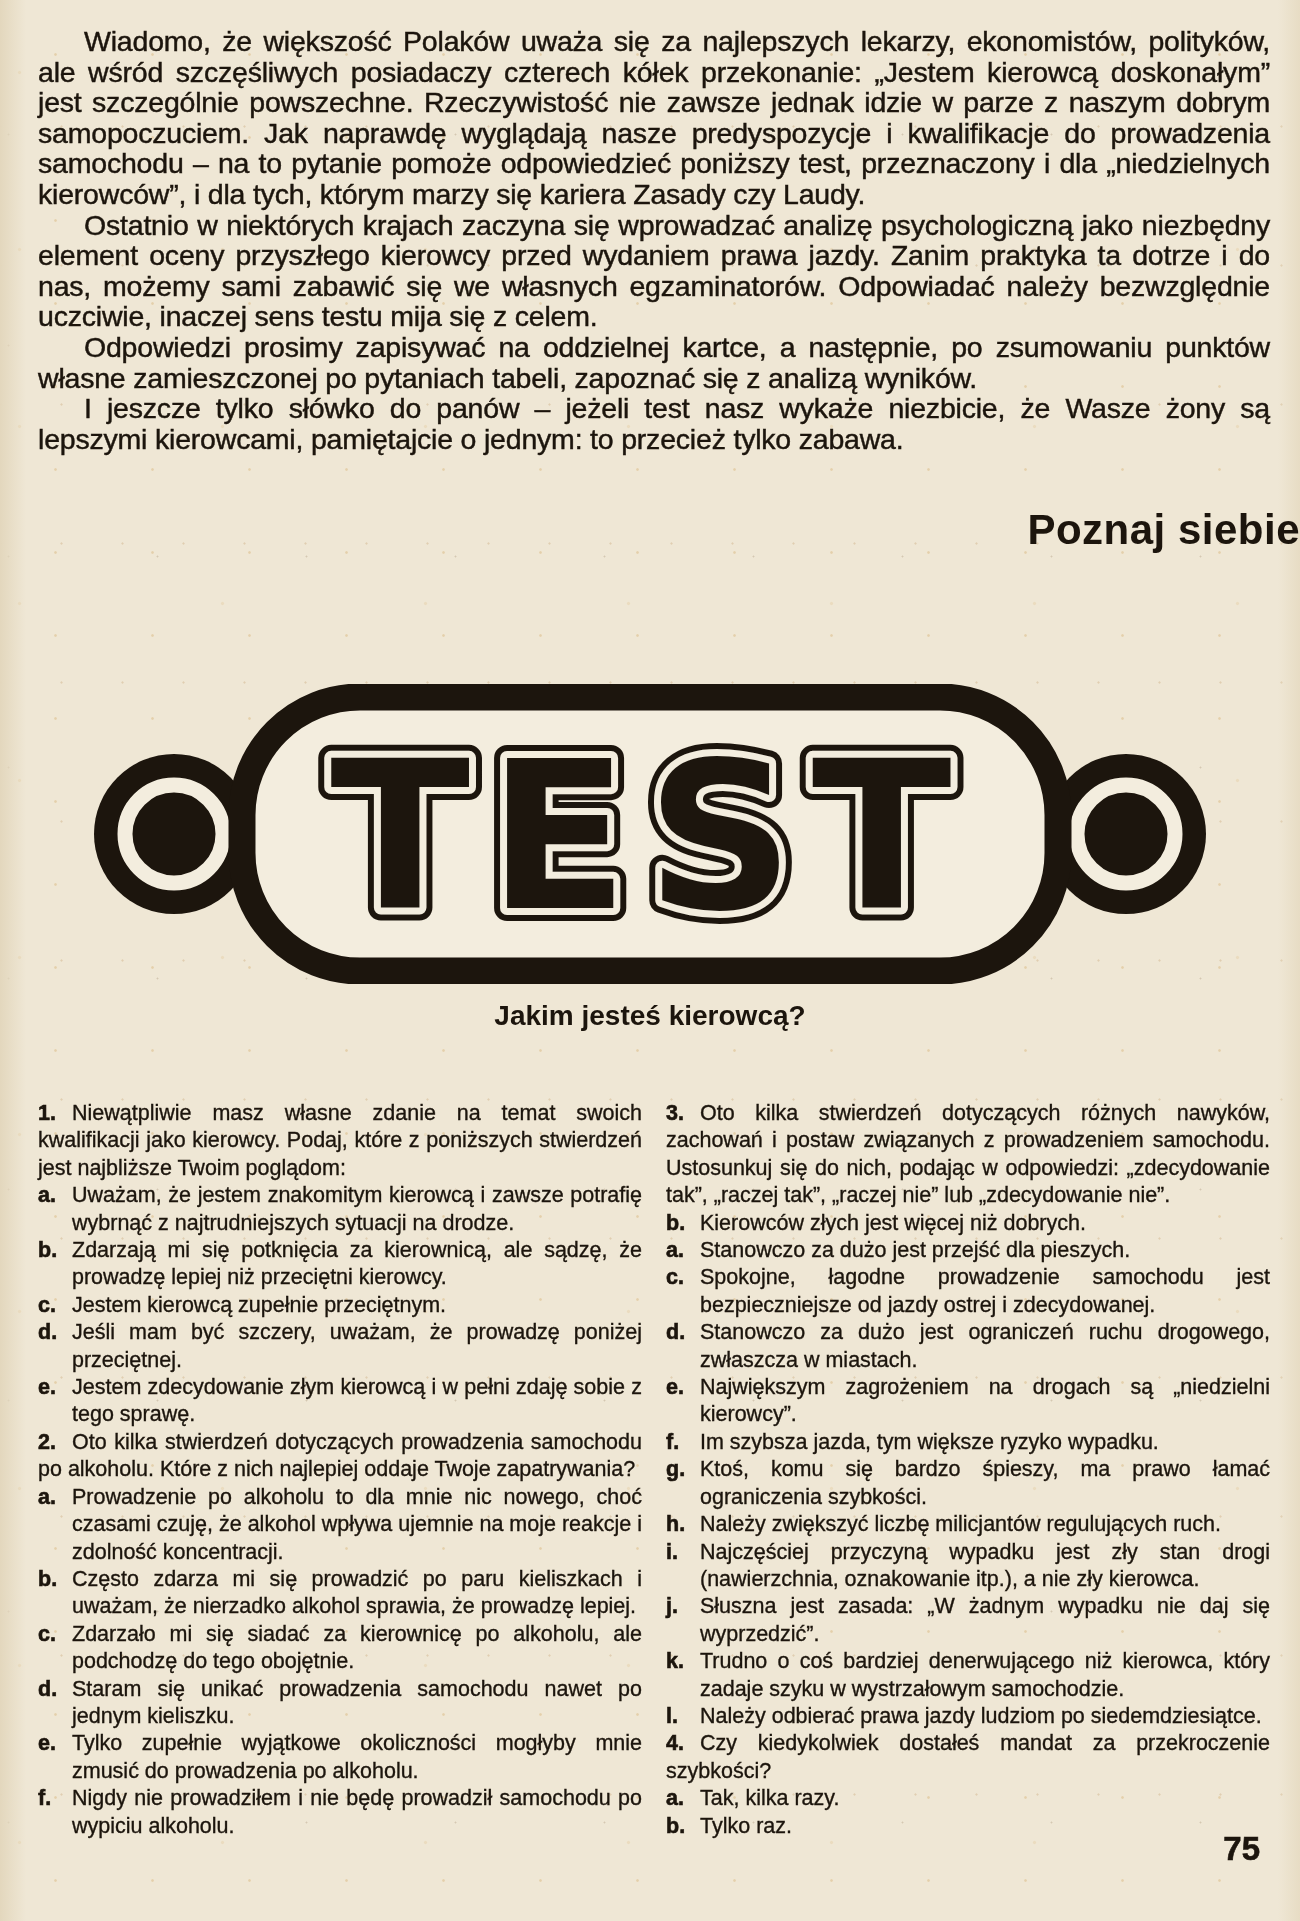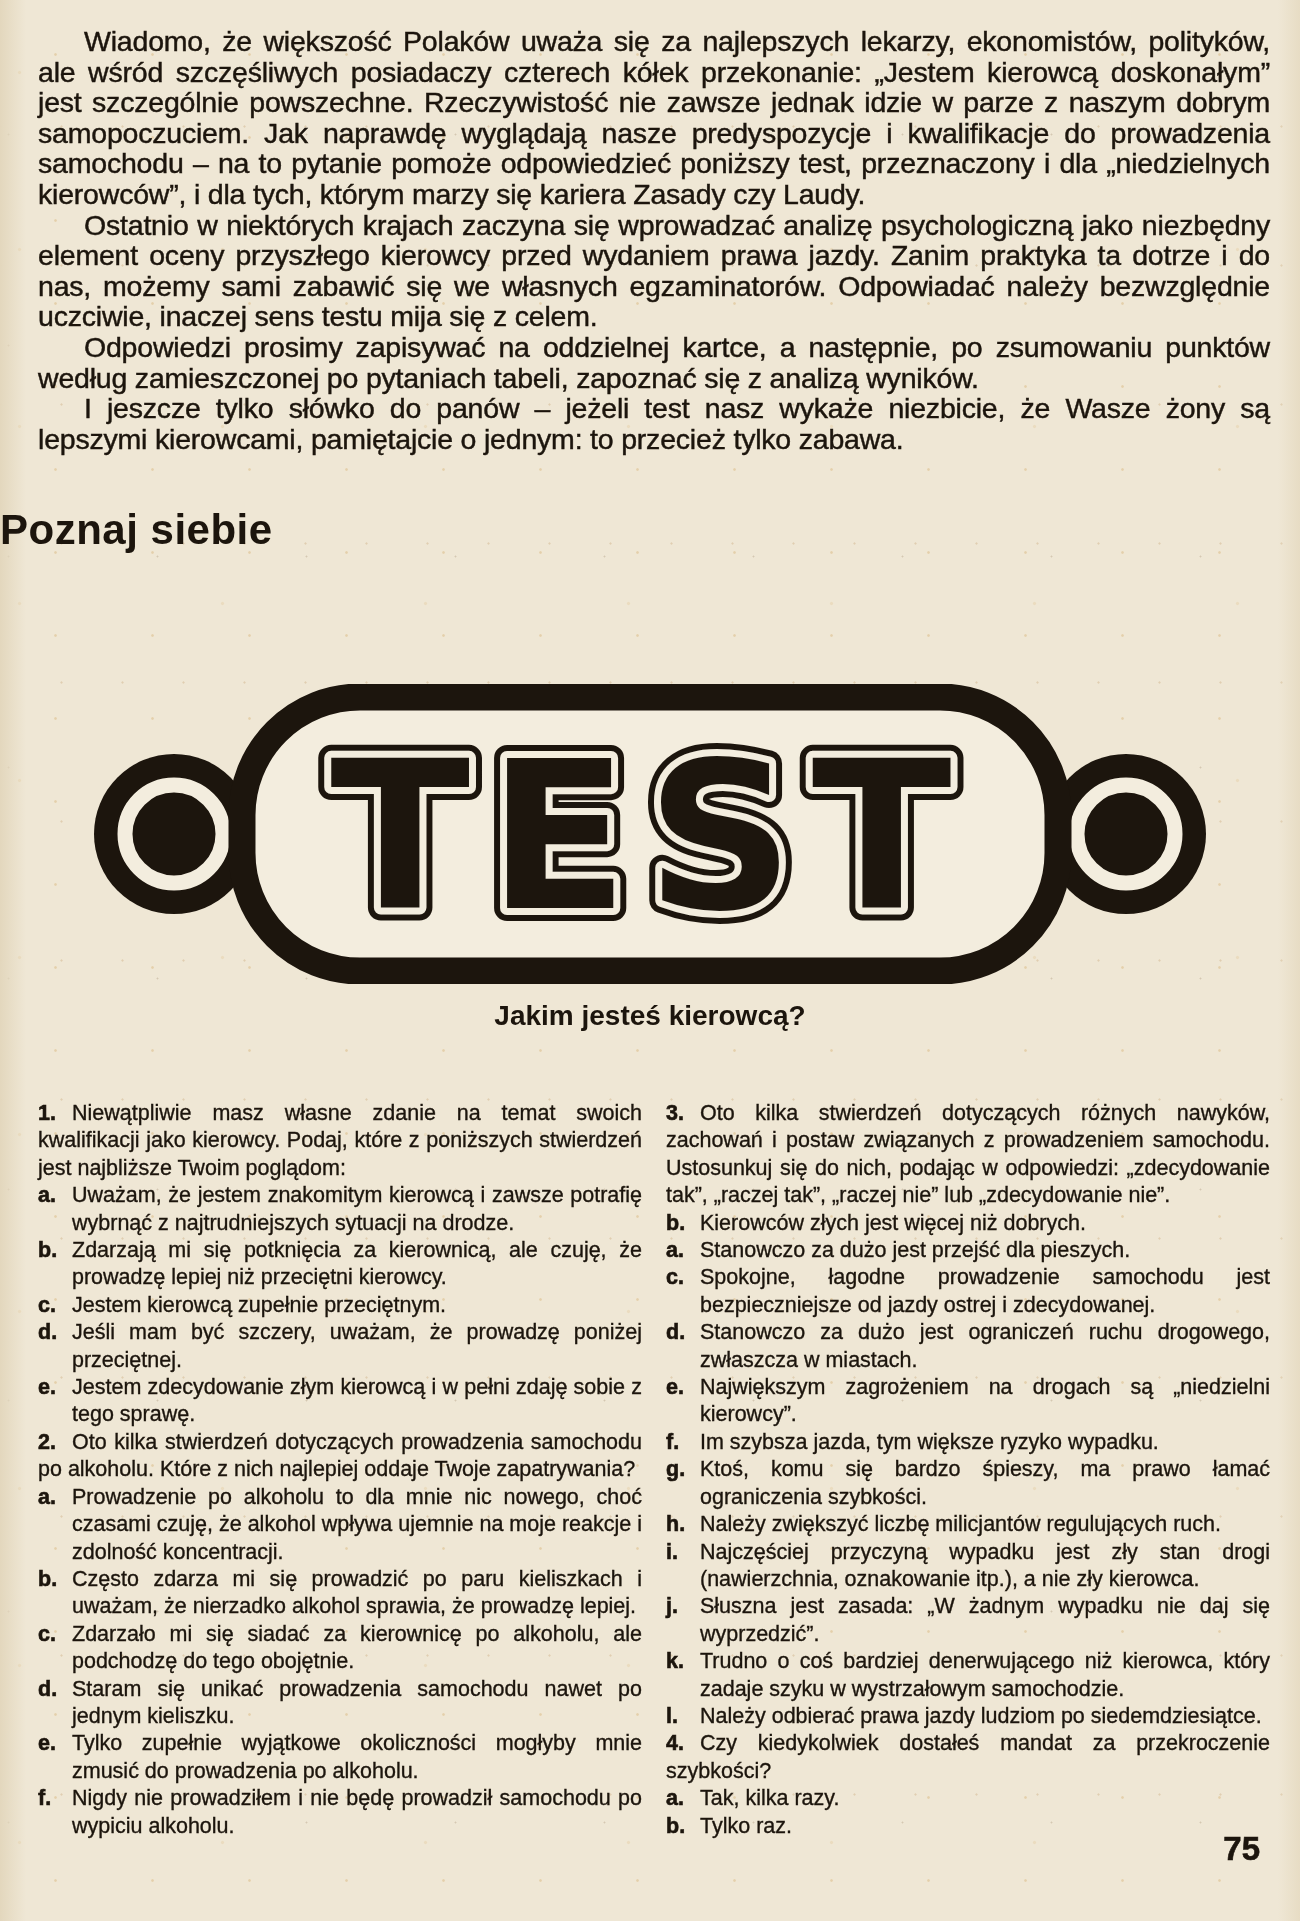--- a/index.html
+++ b/index.html
@@ -24,21 +24,21 @@
   .intro{
     position:absolute;left:38px;right:30px;top:26px;
     font-size:28.5px;line-height:30.6px;
     text-align:justify;
     -webkit-text-stroke:.45px #1c150d;
     letter-spacing:-.2px;
   }
   .intro p{margin:0;text-indent:46px;}
   .kicker{
     position:absolute;top:506px;left:0;width:100%;
-    text-align:left;font-size:42px;font-weight:bold;
+    text-align:right;font-size:42px;font-weight:bold;
     letter-spacing:.5px;
   }
   .logo-wrap{
     position:absolute;top:684px;left:50%;transform:translateX(-50%);
     width:1120px;height:388px;
   }
   .subtitle{
     position:absolute;top:1000px;left:0;width:100%;
     text-align:center;font-size:28px;font-weight:bold;
   }
@@ -63,21 +63,21 @@
   .logo-text{font-family:"DejaVu Sans", sans-serif;font-weight:bold;letter-spacing:18px;}
 </style>
 </head>
 <body>
 
 <div class="page">
 
   <div class="intro">
     <p>Wiadomo, że większość Polaków uważa się za najlepszych lekarzy, ekonomistów, polityków, ale wśród szczęśliwych posiadaczy czterech kółek przekonanie: „Jestem kierowcą doskonałym” jest szczególnie powszechne. Rzeczywistość nie zawsze jednak idzie w parze z naszym dobrym samopoczuciem. Jak naprawdę wyglądają nasze predyspozycje i kwalifikacje do prowadzenia samochodu – na to pytanie pomoże odpowiedzieć poniższy test, przeznaczony i dla „niedzielnych kierowców”, i dla tych, którym marzy się kariera Zasady czy Laudy.</p>
     <p>Ostatnio w niektórych krajach zaczyna się wprowadzać analizę psychologiczną jako niezbędny element oceny przyszłego kierowcy przed wydaniem prawa jazdy. Zanim praktyka ta dotrze i do nas, możemy sami zabawić się we własnych egzaminatorów. Odpowiadać należy bezwzględnie uczciwie, inaczej sens testu mija się z celem.</p>
-    <p>Odpowiedzi prosimy zapisywać na oddzielnej kartce, a następnie, po zsumowaniu punktów według zamieszczonej po pytaniach tabeli, zapoznać się z analizą wyników.</p>
+    <p>Odpowiedzi prosimy zapisywać na oddzielnej kartce, a następnie, po zsumowaniu punktów własne zamieszczonej po pytaniach tabeli, zapoznać się z analizą wyników.</p>
     <p>I jeszcze tylko słówko do panów – jeżeli test nasz wykaże niezbicie, że Wasze żony są lepszymi kierowcami, pamiętajcie o jednym: to przecież tylko zabawa.</p>
   </div>
 
   <div class="kicker">Poznaj siebie</div>
 
   <div class="logo-wrap">
     <svg width="1120" height="300" viewBox="0 0 1120 300">
       <g>
         <circle cx="84" cy="150" r="80" fill="#1c150d"></circle>
         <circle cx="84" cy="150" r="49" fill="none" stroke="#f3edde" stroke-width="15"></circle>
@@ -93,21 +93,21 @@
     </svg>
   </div>
 
   <div class="subtitle">Jakim jesteś kierowcą?</div>
 
   <div class="columns">
 
     <section class="col">
       <p class="q-head"><b class="qnum">1.</b><span>Niewątpliwie masz własne zdanie na temat swoich kwalifikacji jako kierowcy. Podaj, które z poniższych stwierdzeń jest najbliższe Twoim poglądom:</span></p>
       <p class="item"><b class="ilab">a.</b><span>Uważam, że jestem znakomitym kierowcą i zawsze potrafię wybrnąć z najtrudniejszych sytuacji na drodze.</span></p>
-      <p class="item"><b class="ilab">b.</b><span>Zdarzają mi się potknięcia za kierownicą, ale czuję, że prowadzę lepiej niż przeciętni kierowcy.</span></p>
+      <p class="item"><b class="ilab">b.</b><span>Zdarzają mi się potknięcia za kierownicą, ale sądzę, że prowadzę lepiej niż przeciętni kierowcy.</span></p>
       <p class="item"><b class="ilab">c.</b><span>Jestem kierowcą zupełnie przeciętnym.</span></p>
       <p class="item"><b class="ilab">d.</b><span>Jeśli mam być szczery, uważam, że prowadzę poniżej przeciętnej.</span></p>
       <p class="item"><b class="ilab">e.</b><span>Jestem zdecydowanie złym kierowcą i w pełni zdaję sobie z tego sprawę.</span></p>
 
       <p class="q-head"><b class="qnum">2.</b><span>Oto kilka stwierdzeń dotyczących prowadzenia samochodu po alkoholu. Które z nich najlepiej oddaje Twoje zapatrywania?</span></p>
       <p class="item"><b class="ilab">a.</b><span>Prowadzenie po alkoholu to dla mnie nic nowego, choć czasami czuję, że alkohol wpływa ujemnie na moje reakcje i zdolność koncentracji.</span></p>
       <p class="item"><b class="ilab">b.</b><span>Często zdarza mi się prowadzić po paru kieliszkach i uważam, że nierzadko alkohol sprawia, że prowadzę lepiej.</span></p>
       <p class="item"><b class="ilab">c.</b><span>Zdarzało mi się siadać za kierownicę po alkoholu, ale podchodzę do tego obojętnie.</span></p>
       <p class="item"><b class="ilab">d.</b><span>Staram się unikać prowadzenia samochodu nawet po jednym kieliszku.</span></p>
       <p class="item"><b class="ilab">e.</b><span>Tylko zupełnie wyjątkowe okoliczności mogłyby mnie zmusić do prowadzenia po alkoholu.</span></p>

